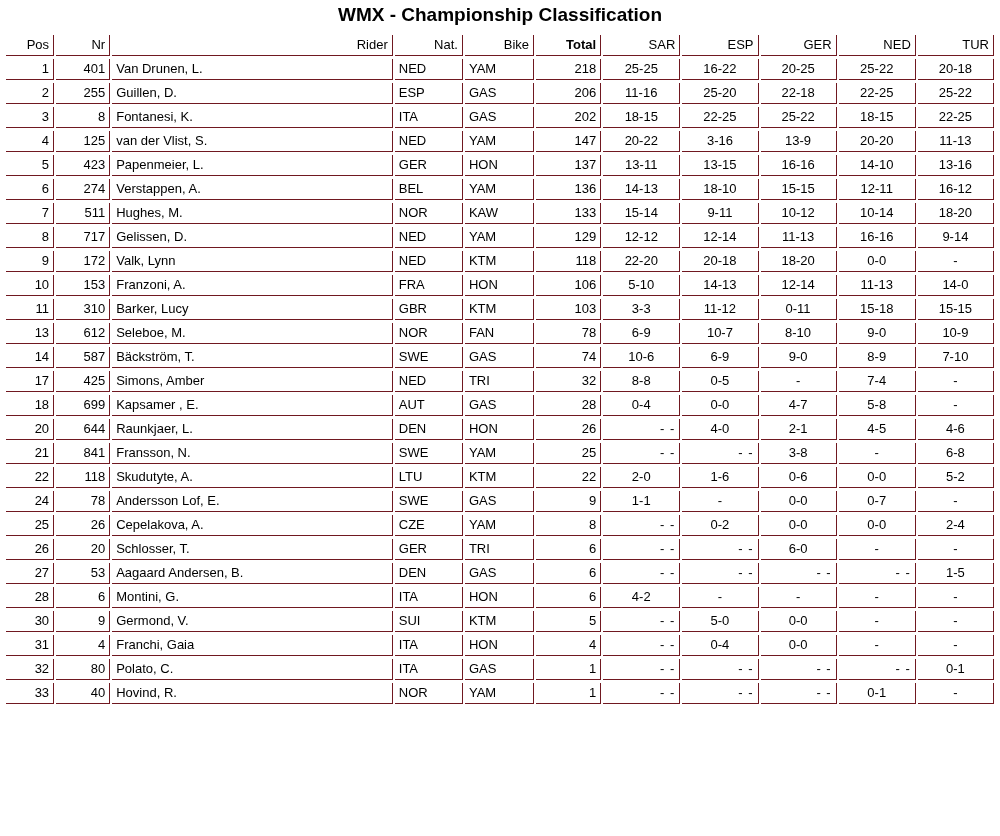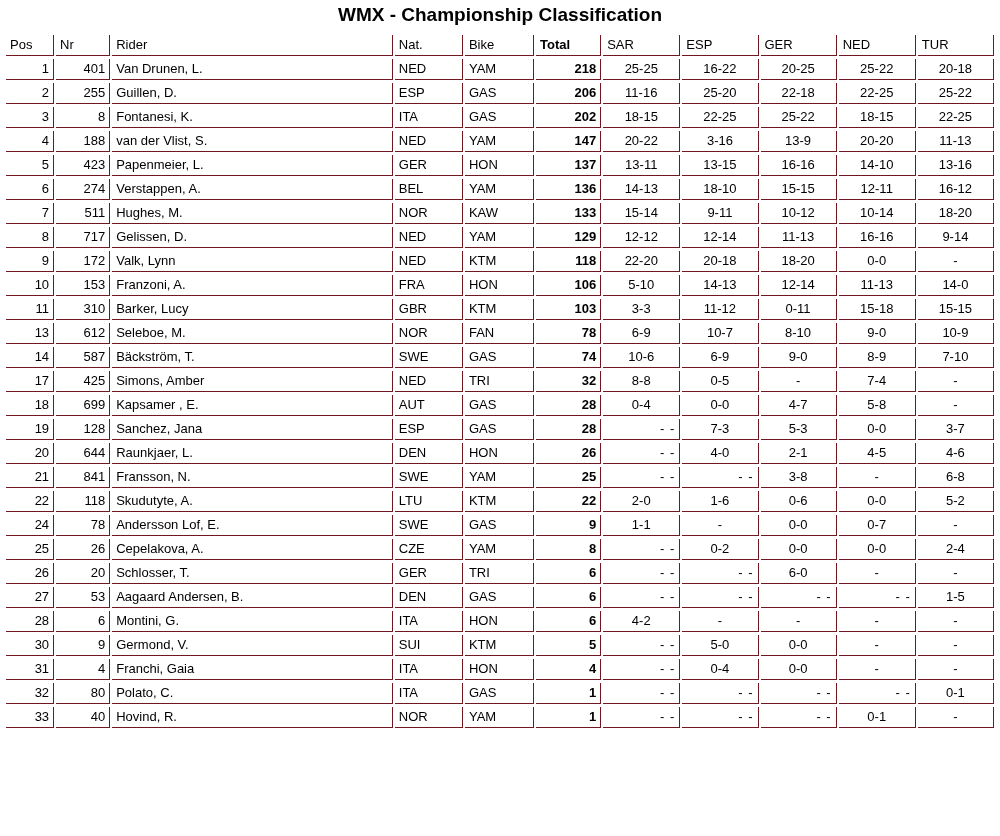--- a/index.html
+++ b/index.html
@@ -51,27 +51,27 @@
     line-height: 16px;
     padding: 1px 4px;
     white-space: nowrap;
     overflow: hidden;
     height: 18px;
     box-sizing: content-box;
     vertical-align: middle;
   }
   th {
     font-weight: normal;
-    text-align: left;
+    text-align: right;
   }
   th.bold { font-weight: bold; margin-top: 20px; }
   td.align-left   { text-align: left; }
   td.align-right  { text-align: right; }
   td.align-center { text-align: center; }
-  td.bold { font-weight: bold; }
+  td.bold { font-weight: normal; }
   td.dash-empty { text-align: right; letter-spacing: 1px; }
 </style>
 </head>
 <body>
 
 <div class="page">
   <h1 class="title">WMX - Championship Classification</h1>
 
   <table class="standings">
     <colgroup>
@@ -137,21 +137,21 @@
           <td class="align-left">GAS</td>
           <td class="align-right bold">202</td>
           <td class="align-center">18-15</td>
           <td class="align-center">22-25</td>
           <td class="align-center">25-22</td>
           <td class="align-center">18-15</td>
           <td class="align-center">22-25</td>
         </tr>
         <tr>
           <td class="align-right">4</td>
-          <td class="align-right">188</td>
+          <td class="align-right">125</td>
           <td class="align-left">van der Vlist, S.</td>
           <td class="align-left">NED</td>
           <td class="align-left">YAM</td>
           <td class="align-right bold">147</td>
           <td class="align-center">20-22</td>
           <td class="align-center">3-16</td>
           <td class="align-center">13-9</td>
           <td class="align-center">20-20</td>
           <td class="align-center">11-13</td>
         </tr>
@@ -292,33 +292,20 @@
           <td class="align-left">AUT</td>
           <td class="align-left">GAS</td>
           <td class="align-right bold">28</td>
           <td class="align-center">0-4</td>
           <td class="align-center">0-0</td>
           <td class="align-center">4-7</td>
           <td class="align-center">5-8</td>
           <td class="align-center">-</td>
         </tr>
         <tr>
-          <td class="align-right">19</td>
-          <td class="align-right">128</td>
-          <td class="align-left">Sanchez, Jana</td>
-          <td class="align-left">ESP</td>
-          <td class="align-left">GAS</td>
-          <td class="align-right bold">28</td>
-          <td class="align-center dash-empty">- -</td>
-          <td class="align-center">7-3</td>
-          <td class="align-center">5-3</td>
-          <td class="align-center">0-0</td>
-          <td class="align-center">3-7</td>
-        </tr>
-        <tr>
           <td class="align-right">20</td>
           <td class="align-right">644</td>
           <td class="align-left">Raunkjaer, L.</td>
           <td class="align-left">DEN</td>
           <td class="align-left">HON</td>
           <td class="align-right bold">26</td>
           <td class="align-center dash-empty">- -</td>
           <td class="align-center">4-0</td>
           <td class="align-center">2-1</td>
           <td class="align-center">4-5</td>

